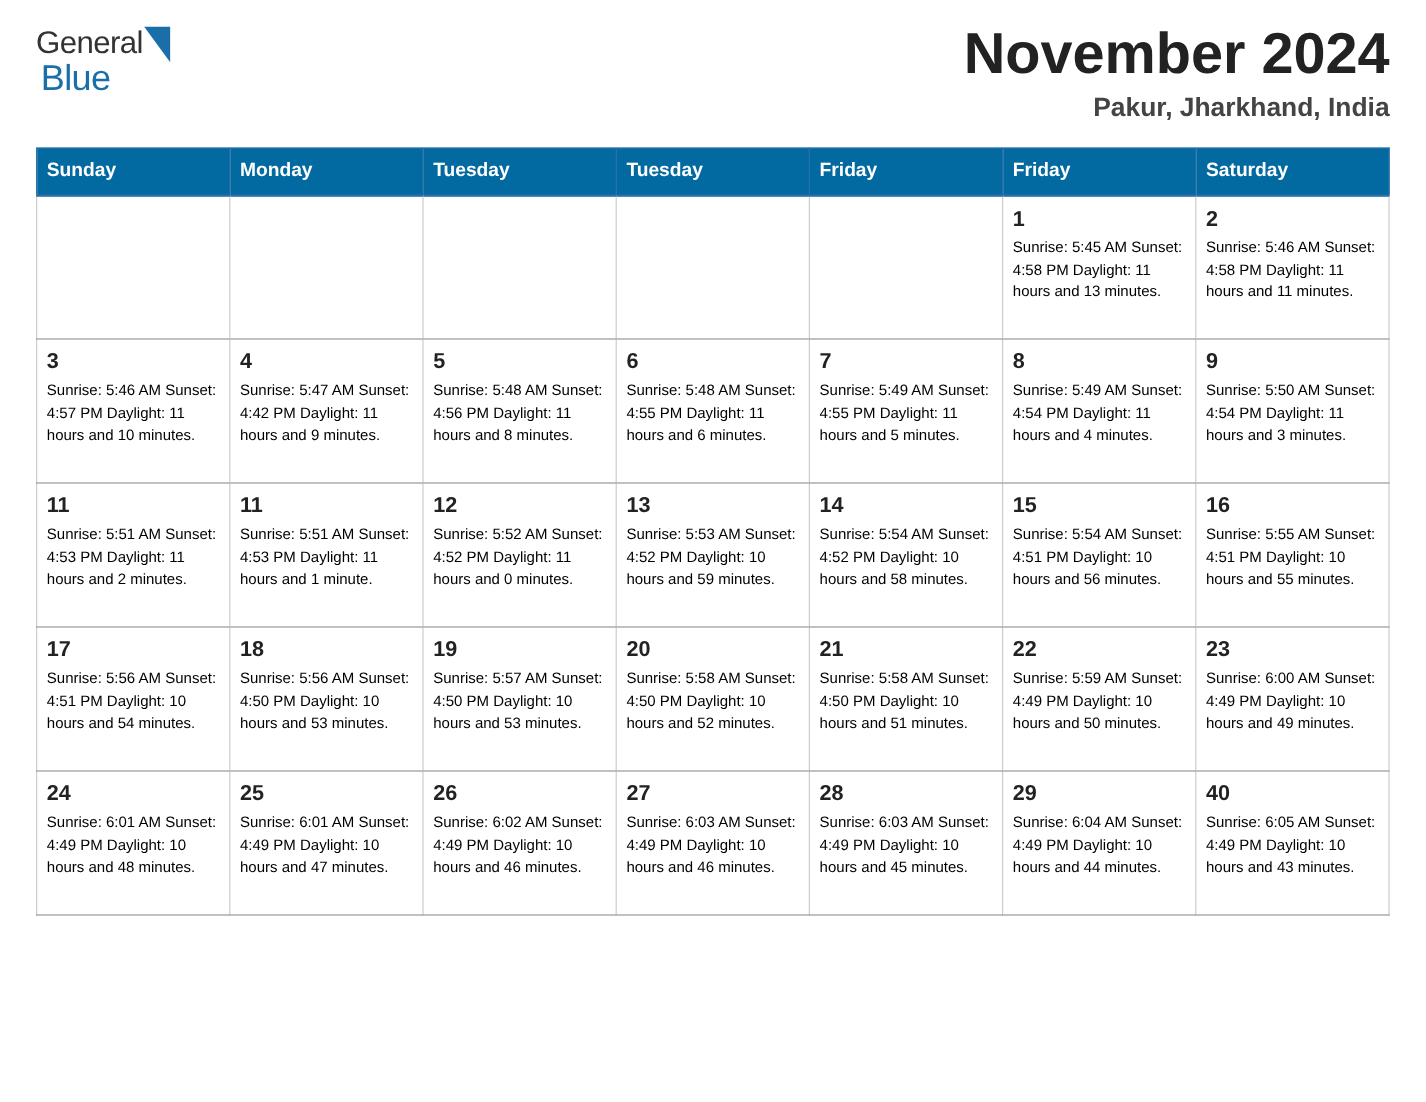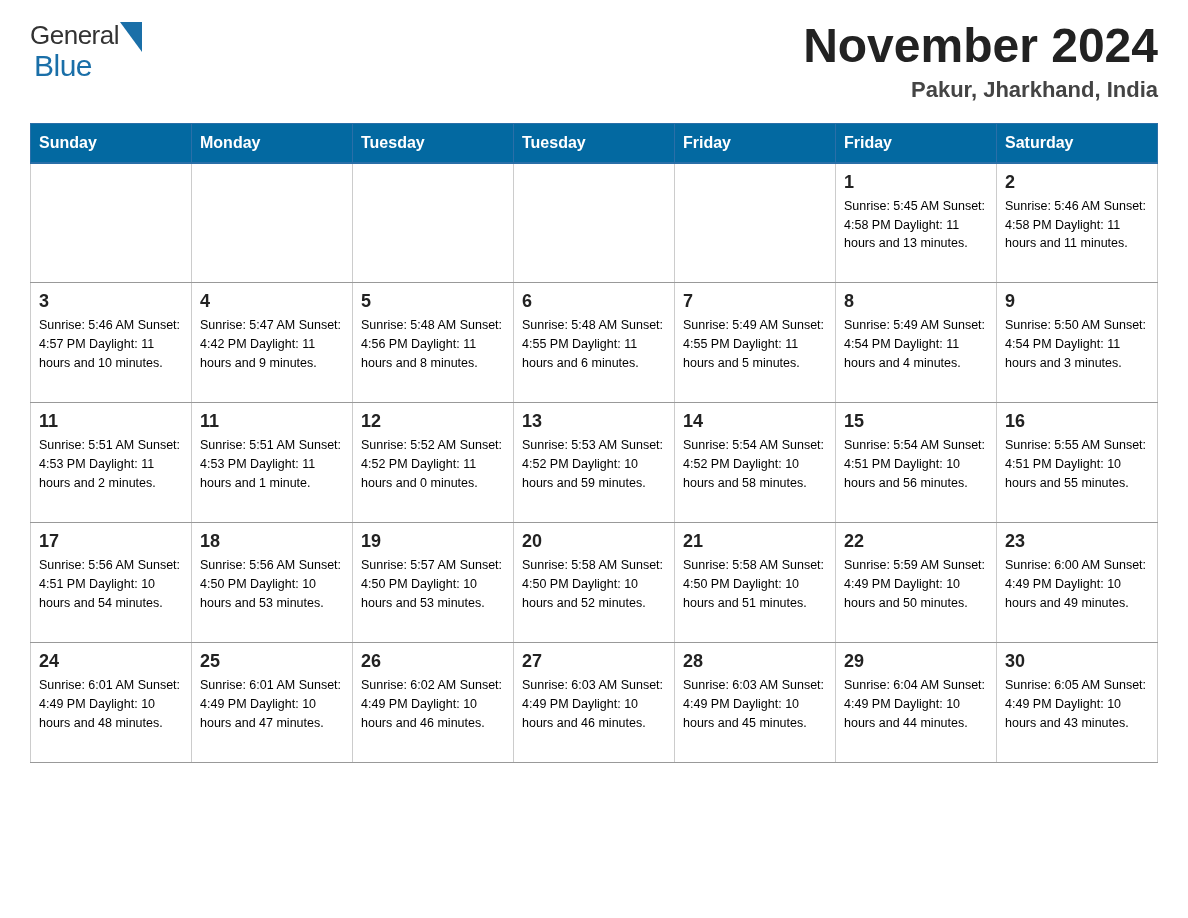--- a/index.html
+++ b/index.html
@@ -306,20 +306,20 @@
 Sunset: 4:49 PM
 Daylight: 10 hours and 45 minutes.</div>
         </td>
         <td>
           <div class="day-number">29</div>
           <div class="day-info">Sunrise: 6:04 AM
 Sunset: 4:49 PM
 Daylight: 10 hours and 44 minutes.</div>
         </td>
         <td>
-          <div class="day-number">30</div>
+          <div class="day-number">40</div>
           <div class="day-info">Sunrise: 6:05 AM
 Sunset: 4:49 PM
 Daylight: 10 hours and 43 minutes.</div>
         </td>
       </tr>
     </tbody>
 </table>
 
 </body></html>

